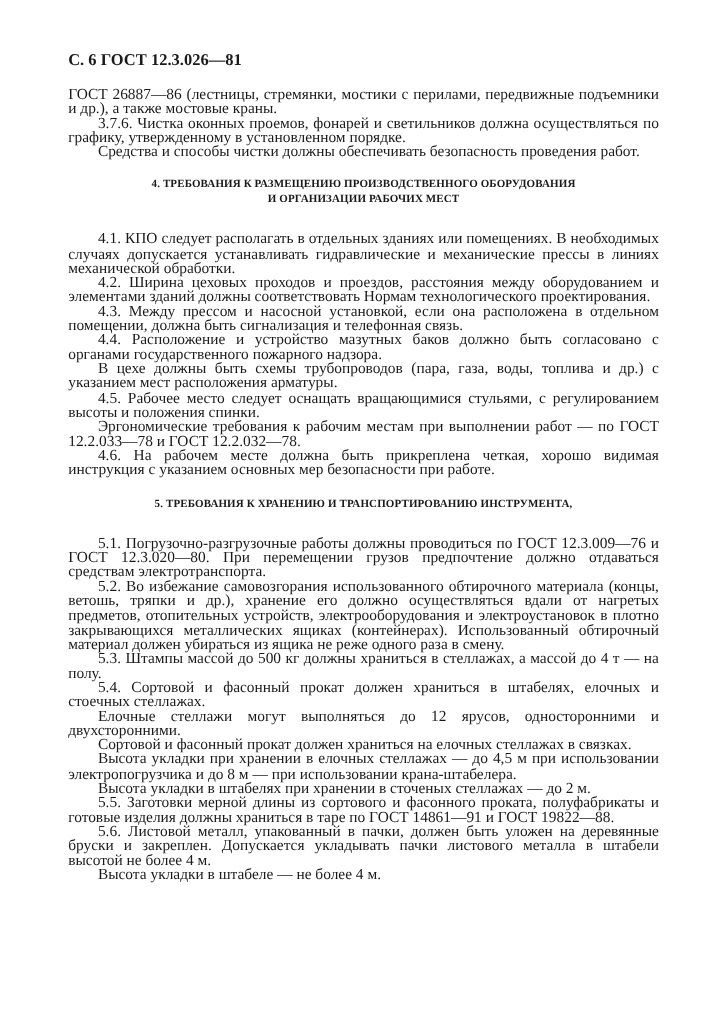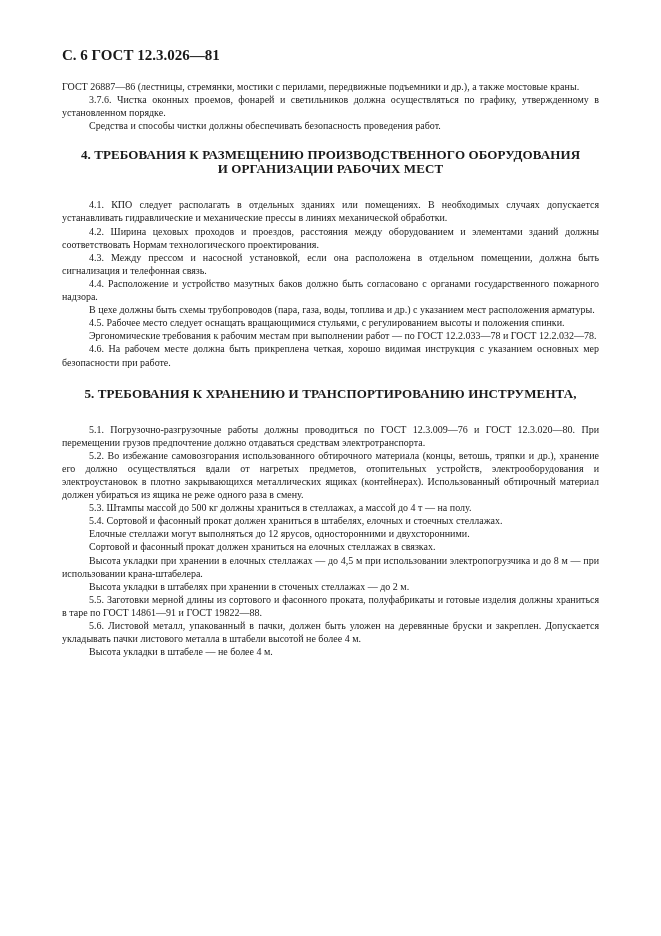--- a/index.html
+++ b/index.html
@@ -1,22 +1,22 @@
 <!DOCTYPE html>
 <html><head>
 <meta charset="utf-8">
 <style>
   html, body { margin: 0; padding: 0; background: #ffffff; }
   body { width: 661px; height: 936px; position: relative; overflow: hidden;
          font-family: "Liberation Serif", "DejaVu Serif", serif; color: #1a1a1a; }
   .page { position: absolute; left: 62px; top: 48px; width: 537px; }
   .header { font-weight: bold; font-size: 15px; line-height: 14px; margin: 0 0 18px 0; }
-  p { margin: 0; font-size: 10px; line-height: 13.1px; text-align: justify; }
+  p { margin: 0; font-size: 14px; line-height: 13.1px; text-align: justify; }
   p.ind { text-indent: 27px; }
-  h2 { margin: 0; font-weight: bold; font-size: 13px; line-height: 14px; text-align: center;
+  h2 { margin: 0; font-weight: bold; font-size: 10px; line-height: 14px; text-align: center;
        letter-spacing: 0.1px; }
   .sec4 { margin-top: 16px; margin-bottom: 22px; }
   .sec5 { margin-top: 18px; margin-bottom: 22px; }
 </style>
 </head>
 <body>
 
 <div class="page">
   <div class="header">С. 6 ГОСТ 12.3.026—81</div>
 

